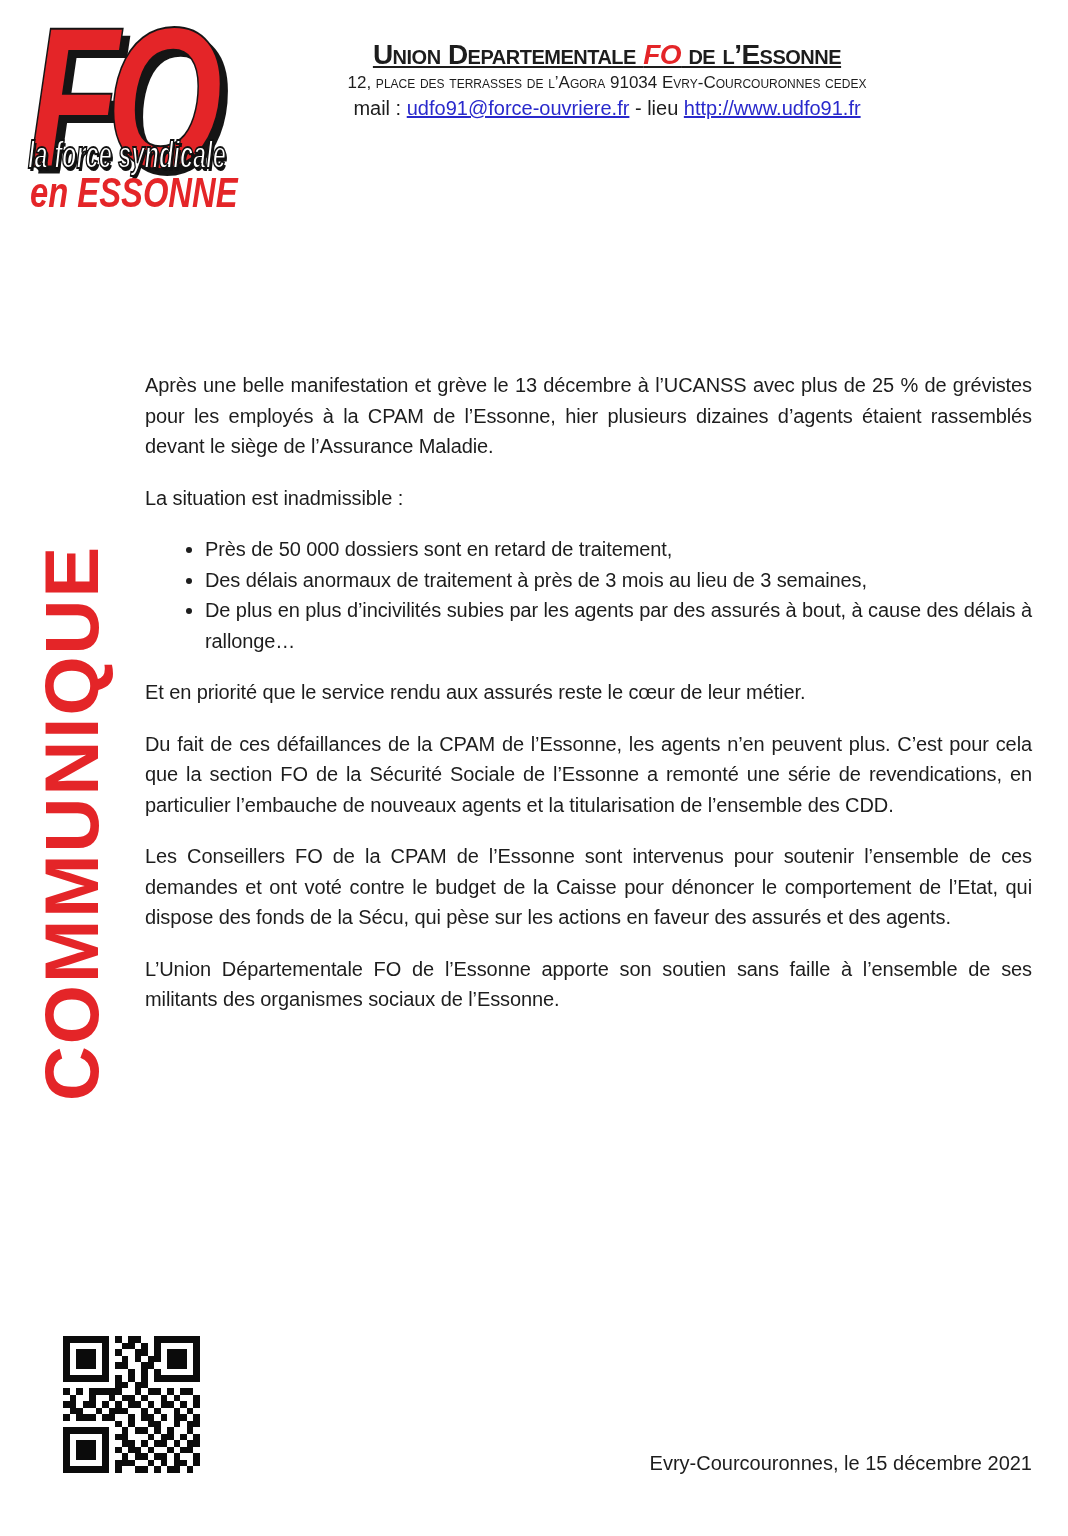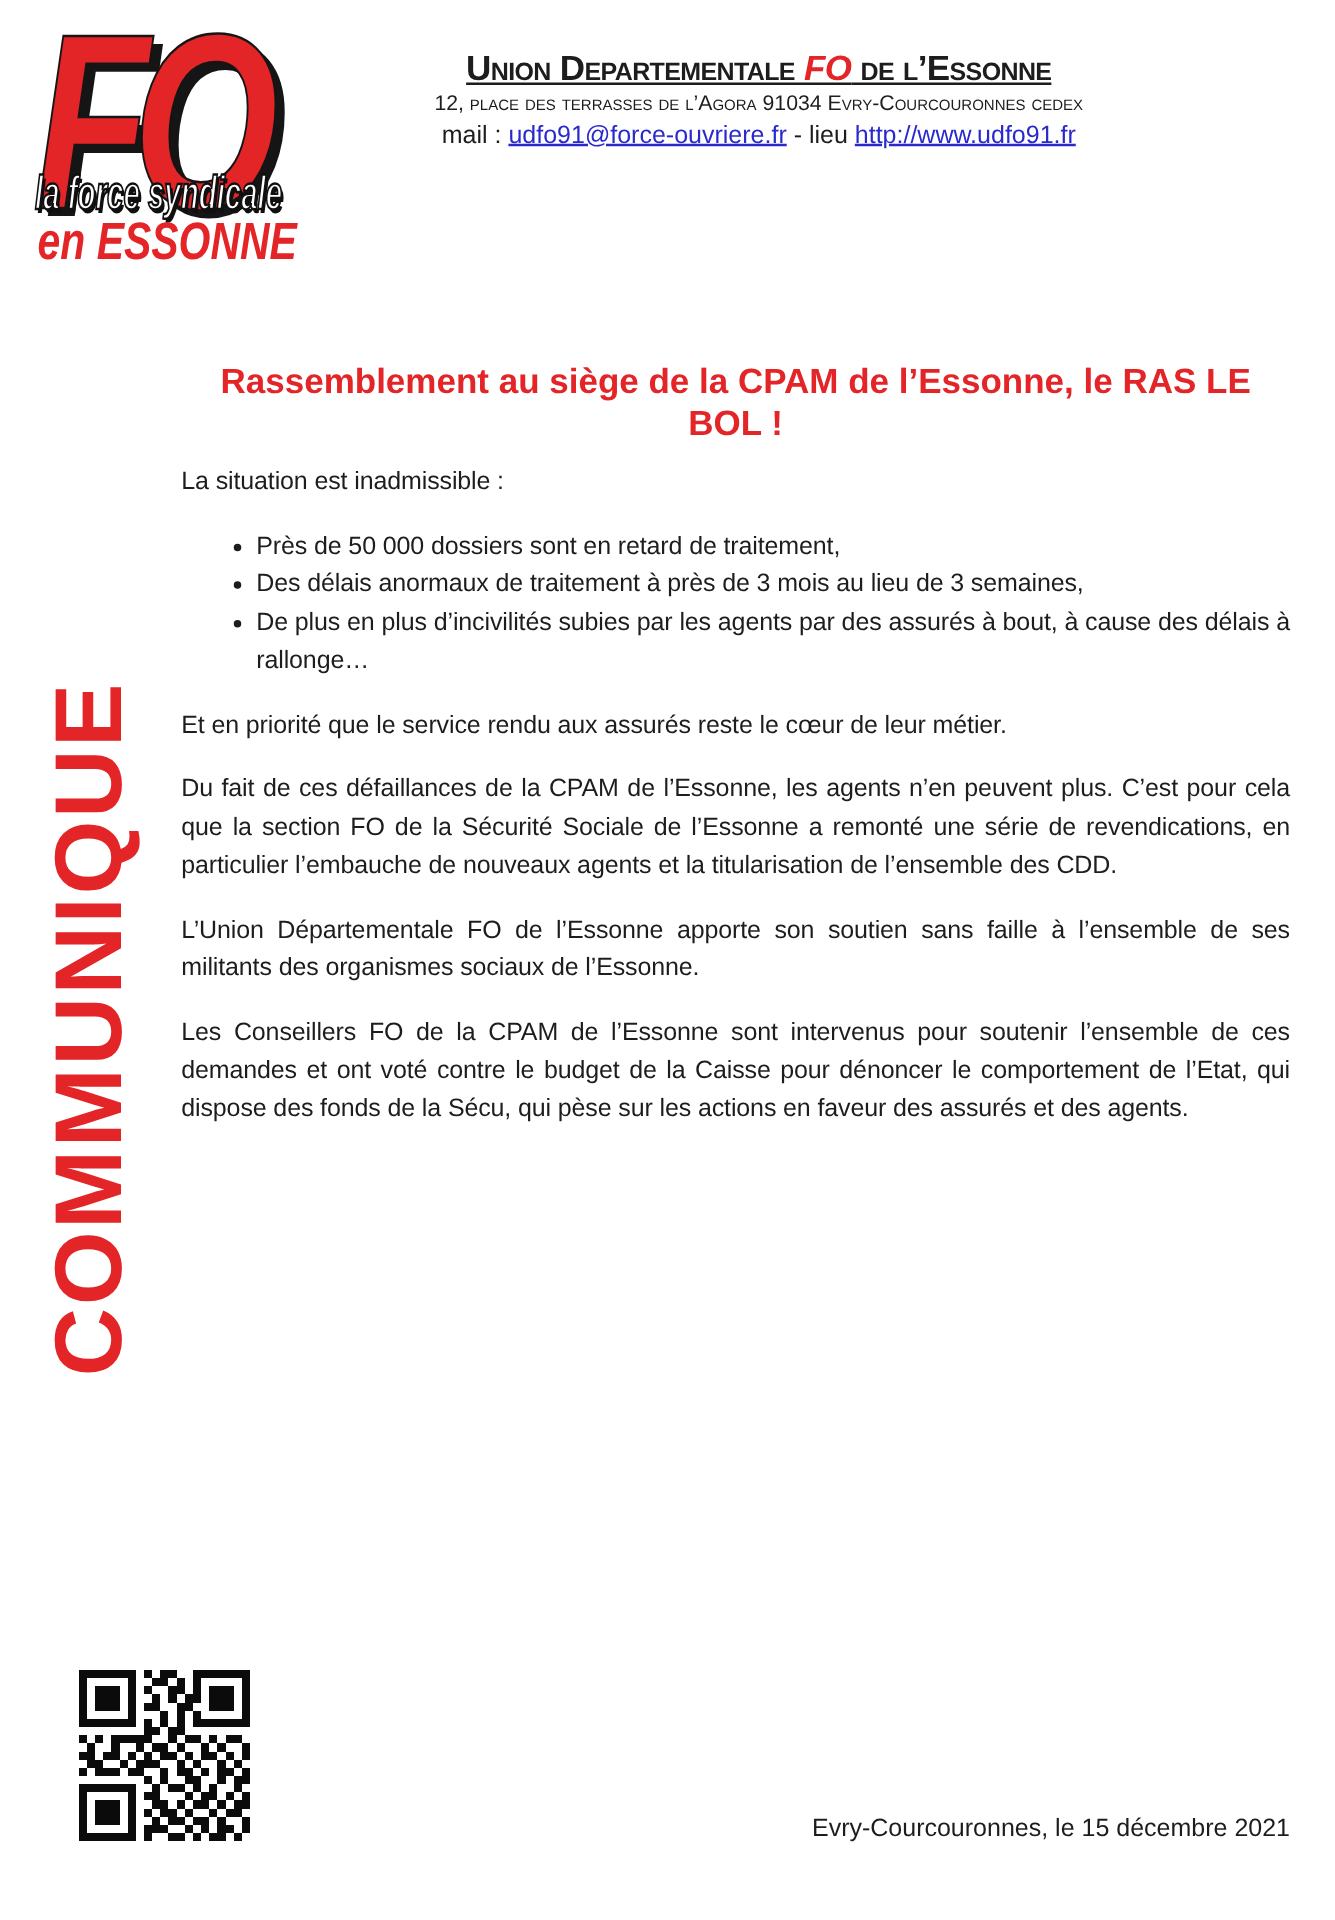--- a/index.html
+++ b/index.html
@@ -88,33 +88,33 @@
   </div>
 
   <div class="header">
     <div class="org-line"><span>Union Departementale </span><span class="org-fo">FO</span><span> de l’Essonne</span></div>
     <div class="addr-line">12, place des terrasses de l’Agora 91034 Evry-Courcouronnes cedex</div>
     <div class="mail-line"><span>mail : </span><a class="link" href="#">udfo91@force-ouvriere.fr</a><span> - lieu </span><a class="link" href="#">http://www.udfo91.fr</a></div>
   </div>
 
   <div class="communique">COMMUNIQUE</div>
 
-  <h1 class="doc-title">Rassemblement au siège de la CPAM de l’Essonne, le RAS LE BOL !</h1>
 
   <div class="doc-body" id="doc-body">
+      <p>Après une belle manifestation et grève le 13 décembre à l’UCANSS avec plus de 25 % de grévistes pour les employés à la CPAM de l’Essonne, hier plusieurs dizaines d’agents étaient rassemblés devant le siège de l’Assurance Maladie.</p>
       <p>La situation est inadmissible :</p>
       <ul>
         <li>Près de 50 000 dossiers sont en retard de traitement,</li>
         <li>Des délais anormaux de traitement à près de 3 mois au lieu de 3 semaines,</li>
         <li>De plus en plus d’incivilités subies par les agents par des assurés à bout, à cause des délais à rallonge…</li>
       </ul>
       <p>Et en priorité que le service rendu aux assurés reste le cœur de leur métier.</p>
       <p>Du fait de ces défaillances de la CPAM de l’Essonne, les agents n’en peuvent plus. C’est pour cela que la section FO de la Sécurité Sociale de l’Essonne a remonté une série de revendications, en particulier l’embauche de nouveaux agents et la titularisation de l’ensemble des CDD.</p>
+      <p>Les Conseillers FO de la CPAM de l’Essonne sont intervenus pour soutenir l’ensemble de ces demandes et ont voté contre le budget de la Caisse pour dénoncer le comportement de l’Etat, qui dispose des fonds de la Sécu, qui pèse sur les actions en faveur des assurés et des agents.</p>
       <p>L’Union Départementale FO de l’Essonne apporte son soutien sans faille à l’ensemble de ses militants des organismes sociaux de l’Essonne.</p>
-      <p>Les Conseillers FO de la CPAM de l’Essonne sont intervenus pour soutenir l’ensemble de ces demandes et ont voté contre le budget de la Caisse pour dénoncer le comportement de l’Etat, qui dispose des fonds de la Sécu, qui pèse sur les actions en faveur des assurés et des agents.</p>
     </div>
 
   <svg class="qr" id="qr" xmlns="http://www.w3.org/2000/svg" viewBox="0 0 21 21">
       <rect x="0" y="0" width="1" height="1"></rect>
       <rect x="1" y="0" width="1" height="1"></rect>
       <rect x="2" y="0" width="1" height="1"></rect>
       <rect x="3" y="0" width="1" height="1"></rect>
       <rect x="4" y="0" width="1" height="1"></rect>
       <rect x="5" y="0" width="1" height="1"></rect>
       <rect x="6" y="0" width="1" height="1"></rect>

